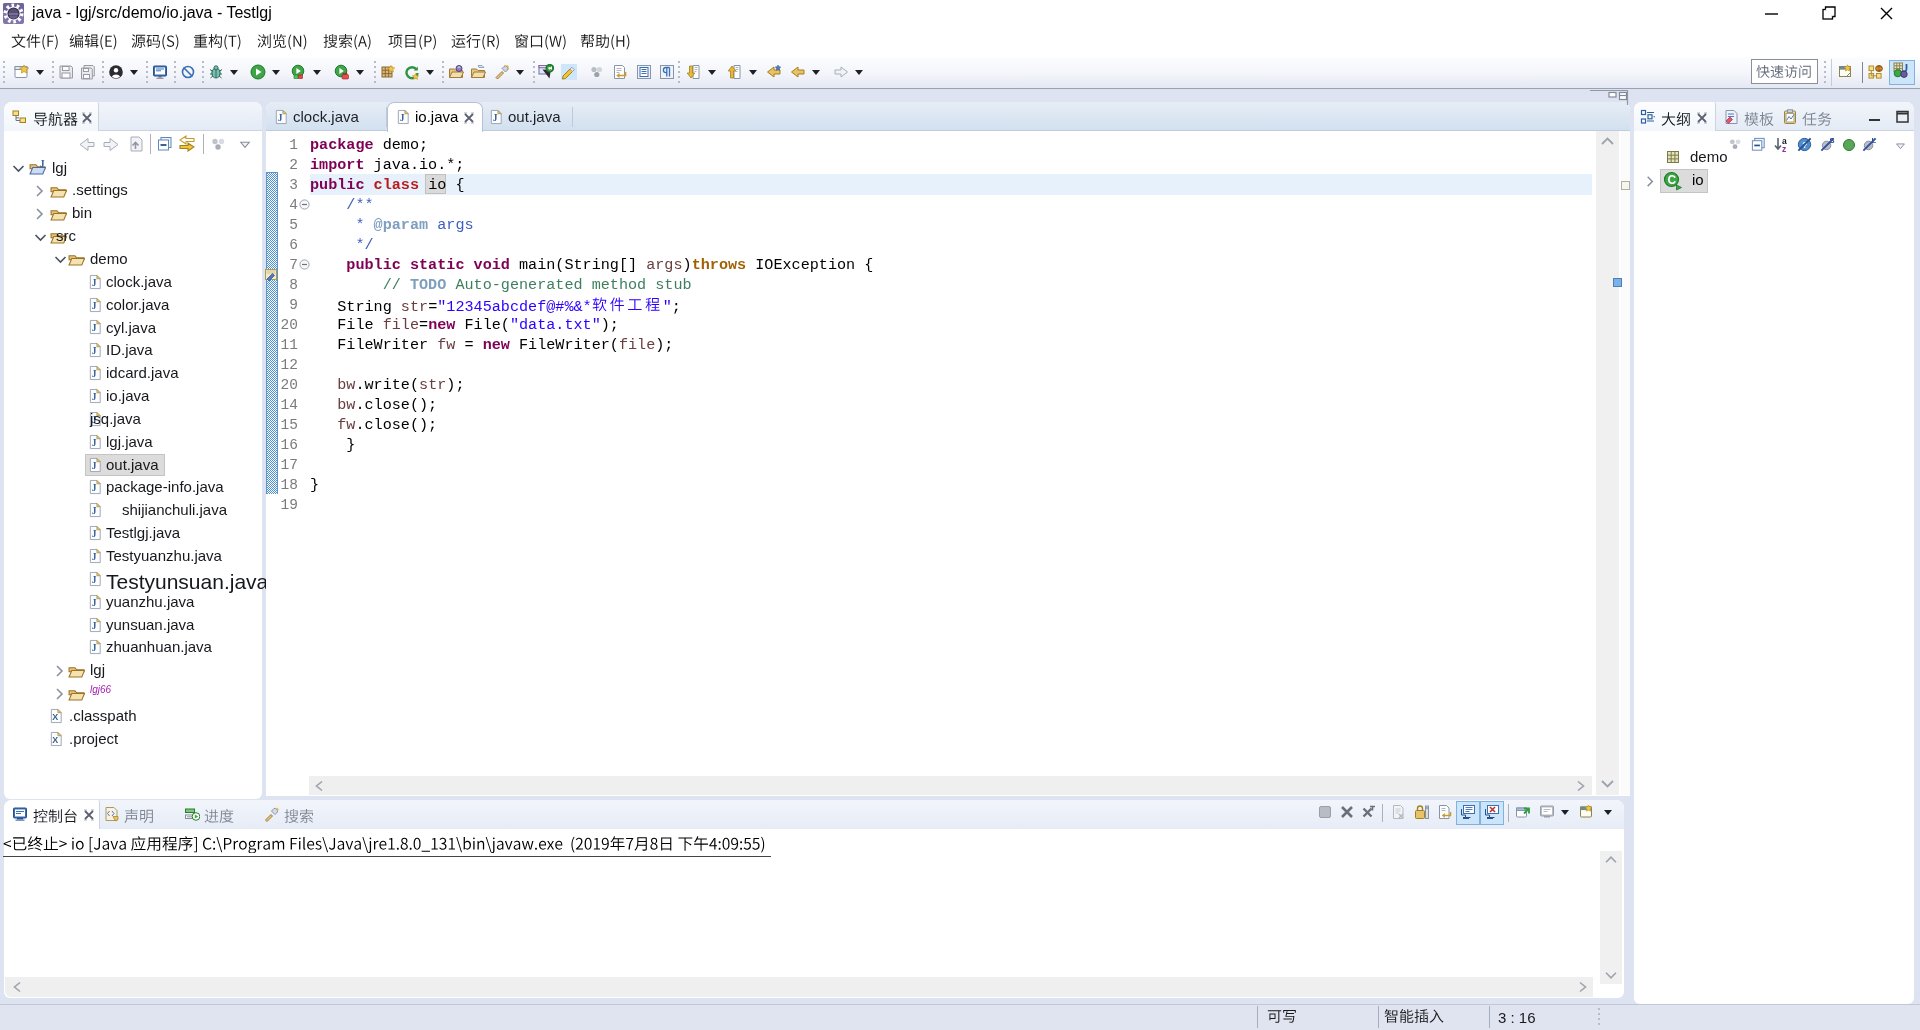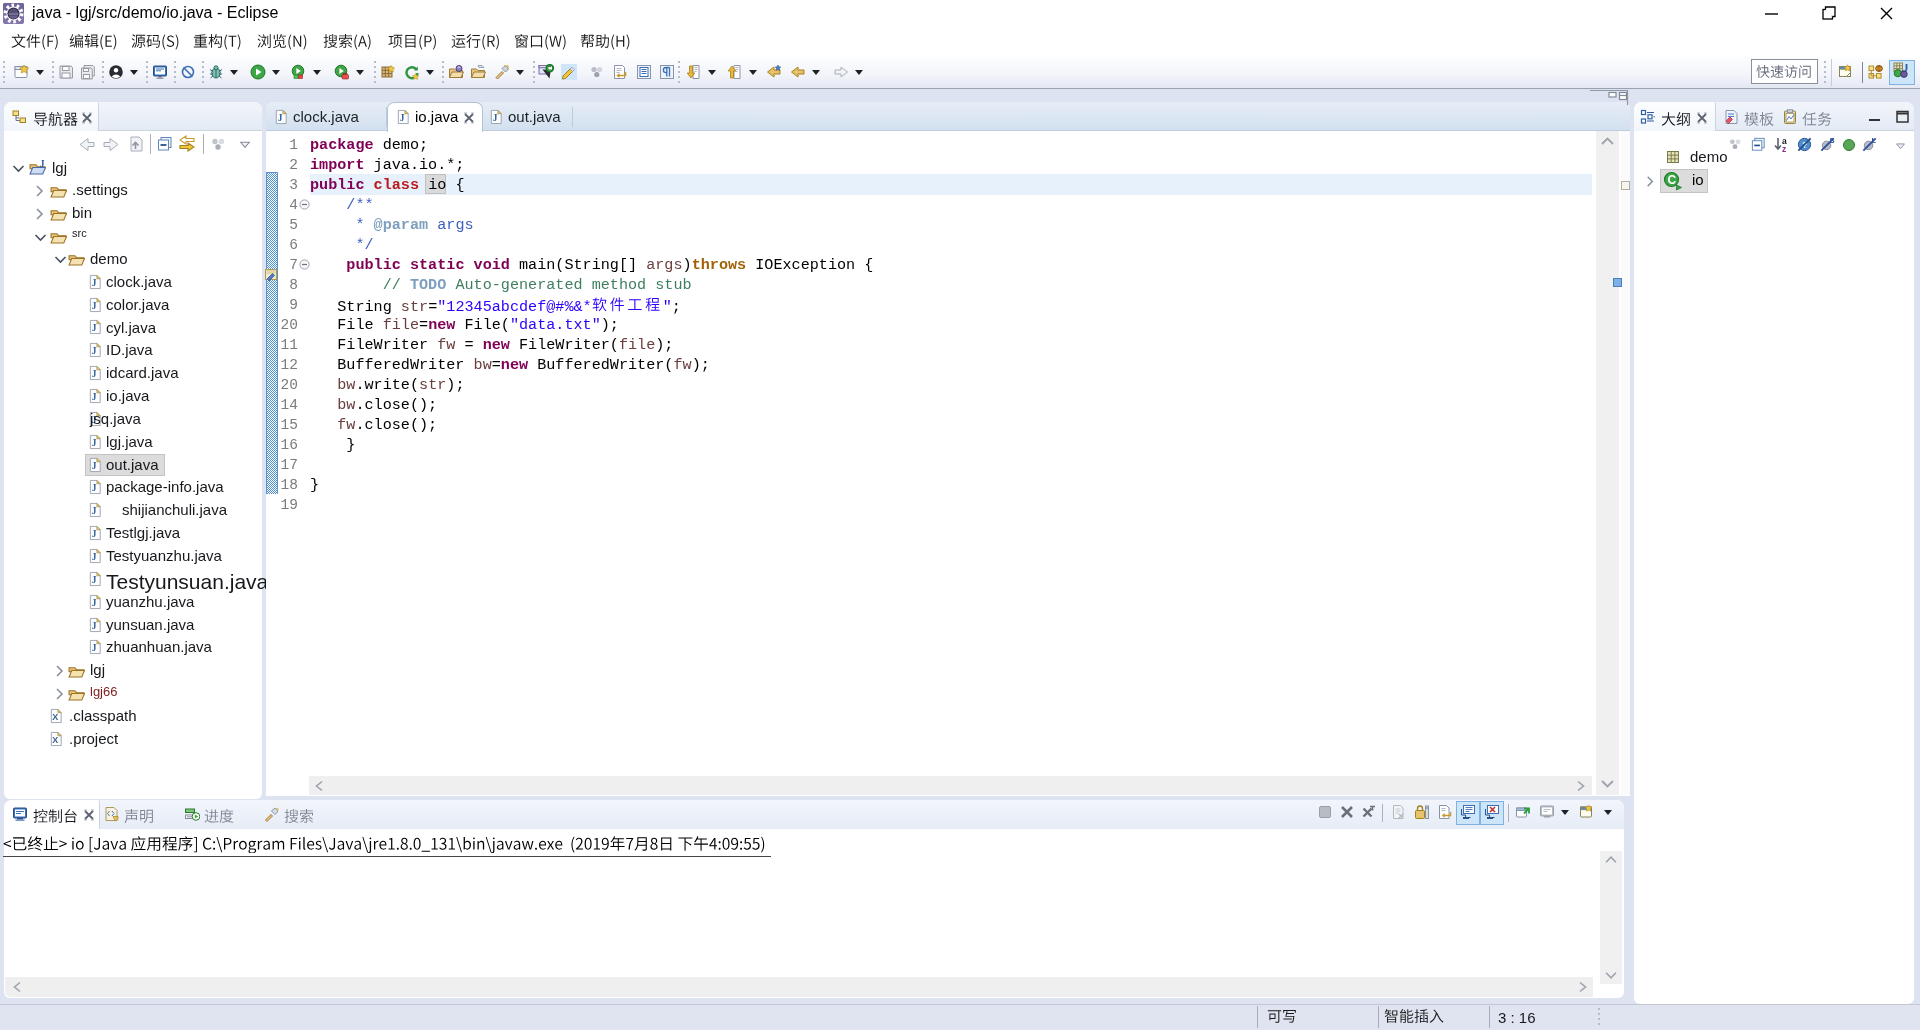--- a/index.html
+++ b/index.html
@@ -17,21 +17,21 @@
 <svg class="abs" style="left:3px;top:3px" width="21" height="21" viewBox="0 0 21 21">
 <rect x="0" y="0" width="21" height="21" rx="2" fill="#8275a8"></rect>
 <rect x="0" y="0" width="21" height="10" rx="2" fill="#70639a"></rect>
 <circle cx="10.5" cy="10.5" r="8.2" fill="none" stroke="#fdfdfd" stroke-width="3.6" stroke-dasharray="2.6 2.6"></circle>
 <circle cx="10.5" cy="10.5" r="6.9" fill="#fdfdfd"></circle>
 <circle cx="10.5" cy="10.5" r="6.1" fill="#332e47"></circle>
 <circle cx="10.5" cy="10.5" r="4.9" fill="#554e75"></circle>
 <path d="M5.7 10.2 h9.6 v1.6 h-9.6z" fill="#8a82ab" opacity=".8"></path>
 <path d="M6.2 13.2 a5 5 0 0 0 8.6 0z" fill="#6a6292"></path>
 </svg>
-<div class="abs" style="left:32px;top:4px;font-size:16px;color:#000;">java - lgj/src/demo/io.java - Eclipse</div>
+<div class="abs" style="left:32px;top:4px;font-size:16px;color:#000;">java - lgj/src/demo/io.java - Testlgj</div>
 <svg class="abs" style="left:1755px;top:0" width="160" height="28" viewBox="0 0 160 28">
 <path d="M10 14 h13" stroke="#000" stroke-width="1.4" fill="none"></path>
 <rect x="68" y="9.5" width="9.5" height="9.5" fill="none" stroke="#000" stroke-width="1.3"></rect>
 <path d="M70.5 9.5 v-2.5 h9.5 v9.5 h-2.5" fill="#fff" stroke="#000" stroke-width="1.3"></path>
 <path d="M126 8 l11 11 m0 -11 l-11 11" stroke="#000" stroke-width="1.4" fill="none"></path>
 </svg>
 <div class="abs" style="left:0;top:28px;width:1920px;height:29px;background:#fff;"></div>
 <svg class="abs " style="left:11px;top:32.3px;" width="48" height="18" viewBox="0 -14.7 48 18.0">
       <path fill="#1a1a1a" d="M6.38 -12.34C6.84 -11.61 7.33 -10.61 7.53 -9.99L8.62 -10.35C8.40 -10.96 7.88 -11.96 7.41 -12.66ZM0.77 -9.90V-8.92H3.10C3.99 -6.63 5.21 -4.62 6.78 -3.00C5.13 -1.57 3.07 -0.54 0.57 0.20C0.78 0.42 1.09 0.90 1.20 1.14C3.73 0.32 5.82 -0.78 7.53 -2.28C9.24 -0.75 11.31 0.39 13.79 1.08C13.95 0.79 14.25 0.38 14.47 0.15C12.06 -0.46 9.99 -1.56 8.31 -3.00C9.84 -4.58 11.03 -6.51 11.92 -8.92H14.29V-9.90ZM7.54 -3.71C6.08 -5.17 4.95 -6.93 4.14 -8.92H10.77C9.99 -6.83 8.92 -5.10 7.54 -3.71Z M19.75 -5.05V-4.06H24.11V1.17H25.11V-4.06H29.25V-5.05H25.11V-8.49H28.60V-9.48H25.11V-12.39H24.11V-9.48H21.96C22.16 -10.17 22.34 -10.90 22.48 -11.64L21.51 -11.83C21.16 -9.86 20.54 -7.92 19.66 -6.64C19.91 -6.54 20.32 -6.29 20.52 -6.15C20.94 -6.79 21.31 -7.59 21.63 -8.49H24.11V-5.05ZM19.08 -12.53C18.27 -10.23 16.93 -7.95 15.51 -6.48C15.71 -6.24 16.00 -5.73 16.09 -5.49C16.61 -6.04 17.10 -6.67 17.57 -7.38V1.14H18.52V-8.94C19.11 -9.99 19.62 -11.12 20.04 -12.22Z M33.60 2.92 34.35 2.58C33.06 0.46 32.41 -2.08 32.41 -4.65C32.41 -7.21 33.06 -9.75 34.35 -11.88L33.60 -12.24C32.22 -9.99 31.39 -7.57 31.39 -4.65C31.39 -1.69 32.22 0.70 33.60 2.92Z M36.50 0.00H37.74V-5.01H41.97V-6.06H37.74V-9.93H42.73V-10.98H36.50Z M44.52 2.92C45.90 0.70 46.73 -1.69 46.73 -4.65C46.73 -7.57 45.90 -9.99 44.52 -12.24L43.77 -11.88C45.06 -9.75 45.70 -7.21 45.70 -4.65C45.70 -2.08 45.06 0.46 43.77 2.58Z"></path>
     </svg>
@@ -318,21 +318,21 @@
       <path d="M1 13.2 L3.5 7 h12 L13 13.2z" fill="#f4e2b0" stroke="#9c7427"></path>
     </svg>
 <div class="abs" style="left:72px;top:204.2px;font-size:15px;color:#16181c;">bin</div>
 <svg class="abs" style="left:32px;top:228.55px" width="15" height="15" viewBox="0 0 15 15">
       <path d="M3.5 6 l5 5 5-5" fill="none" stroke="#4a5160" stroke-width="1.6"></path>
     </svg>
 <svg class="abs" style="left:50px;top:228.55px" width="17" height="17" viewBox="0 0 16 16">
       <path d="M1 4.5 h5.5 l1.5 1.8 h7 v2 H1z" fill="#e8c077" stroke="#9c7427"></path>
       <path d="M1 13.2 L3.5 7 h12 L13 13.2z" fill="#f4e2b0" stroke="#9c7427"></path>
     </svg>
-<div class="abs" style="left:72px;top:227.1px;font-size:11px;color:#16181c;">src</div>
+<div class="abs" style="left:56px;top:227.1px;font-size:15px;color:#16181c;">src</div>
 <svg class="abs" style="left:52px;top:251.39999999999998px" width="15" height="15" viewBox="0 0 15 15">
       <path d="M3.5 6 l5 5 5-5" fill="none" stroke="#4a5160" stroke-width="1.6"></path>
     </svg>
 <svg class="abs" style="left:68px;top:251.39999999999998px" width="17" height="17" viewBox="0 0 16 16">
       <path d="M1 4.5 h5.5 l1.5 1.8 h7 v2 H1z" fill="#e8c077" stroke="#9c7427"></path>
       <path d="M1 13.2 L3.5 7 h12 L13 13.2z" fill="#f4e2b0" stroke="#9c7427"></path>
     </svg>
 <div class="abs" style="left:90px;top:249.9px;font-size:15px;color:#16181c;">demo</div>
 <svg class="abs" style="left:88px;top:273.75px" width="15" height="16" viewBox="0 0 16 16">
       <path d="M2.5 1 h7 l3.5 3.5 V15 h-10.5z" fill="#fdfdfd" stroke="#9aa2b2"></path>
@@ -445,21 +445,21 @@
       <path d="M1 13.2 L3.5 7 h12 L13 13.2z" fill="#f4e2b0" stroke="#9c7427"></path>
     </svg>
 <div class="abs" style="left:90px;top:661.2px;font-size:15px;color:#16181c;">lgj</div>
 <svg class="abs" style="left:52px;top:685.5500000000001px" width="15" height="15" viewBox="0 0 15 15">
       <path d="M5 3 l5 5 -5 5" fill="none" stroke="#8a919e" stroke-width="1.6"></path>
     </svg>
 <svg class="abs" style="left:68px;top:685.5500000000001px" width="17" height="17" viewBox="0 0 16 16">
       <path d="M1 4.5 h5.5 l1.5 1.8 h7 v2 H1z" fill="#e8c077" stroke="#9c7427"></path>
       <path d="M1 13.2 L3.5 7 h12 L13 13.2z" fill="#f4e2b0" stroke="#9c7427"></path>
     </svg>
-<div class="abs" style="left:90px;top:684.1px;font-size:13px;color:#7f1d1d;">lgj66</div>
+<div class="abs" style="left:90px;top:684.1px;font-size:10px;color:#a21caf;font-style:italic;">lgj66</div>
 <svg class="abs" style="left:49px;top:707.9000000000001px" width="15" height="16" viewBox="0 0 16 16">
       <path d="M2.5 1 h7 l3.5 3.5 V15 h-10.5z" fill="#fdfdfd" stroke="#9aa2b2"></path>
       <path d="M9.5 1 l3.5 3.5 h-3.5z" fill="#e8d49a" stroke="#b09a4f"></path>
       <text x="3.5" y="12" font-size="9.5" font-weight="bold" fill="#35608f" font-family="Liberation Sans">X</text>
     </svg>
 <div class="abs" style="left:69px;top:706.9px;font-size:15px;color:#16181c;">.classpath</div>
 <svg class="abs" style="left:49px;top:730.75px" width="15" height="16" viewBox="0 0 16 16">
       <path d="M2.5 1 h7 l3.5 3.5 V15 h-10.5z" fill="#fdfdfd" stroke="#9aa2b2"></path>
       <path d="M9.5 1 l3.5 3.5 h-3.5z" fill="#e8d49a" stroke="#b09a4f"></path>
       <text x="3.5" y="12" font-size="9.5" font-weight="bold" fill="#35608f" font-family="Liberation Sans">X</text>
@@ -553,21 +553,20 @@
       <div style="position:absolute;left:0;top:195px;height:20px;line-height:20px;white-space:pre;">&nbsp;&nbsp;&nbsp;&nbsp;<span style="color:#3f5fbf">/**</span></div>
       <div style="position:absolute;left:0;top:215px;height:20px;line-height:20px;white-space:pre;">&nbsp;&nbsp;&nbsp;&nbsp; <span style="color:#3f5fbf">* </span><b style="color:#7f9fbf">@param</b><span style="color:#3f5fbf"> args</span></div>
       <div style="position:absolute;left:0;top:235px;height:20px;line-height:20px;white-space:pre;">&nbsp;&nbsp;&nbsp;&nbsp; <span style="color:#3f5fbf">*/</span></div>
       <div style="position:absolute;left:0;top:255px;height:20px;line-height:20px;white-space:pre;">&nbsp;&nbsp;&nbsp;&nbsp;<b style="color:#7f0055">public</b> <b style="color:#7f0055">static</b> <b style="color:#7f0055">void</b> main(String[] <span style="color:#6a3e3e">args</span>)<b style="color:#a16207">throws</b> IOException {</div>
       <div style="position:absolute;left:0;top:275px;height:20px;line-height:20px;white-space:pre;">&nbsp;&nbsp;&nbsp;&nbsp;&nbsp;&nbsp;&nbsp;&nbsp;<span style="color:#3f7f5f">// </span><b style="color:#7f9fbf">TODO</b><span style="color:#3f7f5f"> Auto-generated method stub</span></div>
       <div style="position:absolute;left:0;top:295px;height:20px;line-height:20px;white-space:pre;">&nbsp;&nbsp;&nbsp;String <span style="color:#6a3e3e">str</span>=<span style="color:#2a00ff">"12345abcdef@#%&amp;*<svg style="vertical-align:-3px" width="71" height="19" viewBox="0 -15 71 19">
             <path fill="#2a00ff" d="M8.91 -12.58C8.59 -10.24 8.00 -8.04 6.96 -6.61C7.18 -6.50 7.62 -6.21 7.80 -6.06C8.40 -6.93 8.87 -8.05 9.24 -9.31H13.23C13.02 -8.25 12.75 -7.08 12.53 -6.33L13.33 -6.09C13.68 -7.09 14.05 -8.70 14.35 -10.08L13.68 -10.28L13.57 -10.24H9.48C9.64 -10.95 9.79 -11.68 9.90 -12.43ZM10.02 -7.88V-7.18C10.02 -5.05 9.81 -1.92 6.54 0.51C6.78 0.66 7.12 0.97 7.29 1.19C9.21 -0.28 10.14 -2.01 10.59 -3.65C11.23 -1.50 12.24 0.26 13.77 1.17C13.92 0.91 14.22 0.54 14.45 0.34C12.57 -0.65 11.47 -3.06 10.95 -5.80C10.98 -6.29 10.99 -6.75 10.99 -7.18V-7.88ZM1.44 -5.02C1.56 -5.14 2.01 -5.23 2.59 -5.23H4.21V-2.97L0.61 -2.48L0.84 -1.45L4.21 -1.98V1.11H5.14V-2.13L7.23 -2.48L7.18 -3.40L5.14 -3.10V-5.23H7.09V-6.17H5.14V-8.41H4.21V-6.17H2.44C2.97 -7.23 3.48 -8.49 3.94 -9.81H7.17V-10.77H4.26C4.42 -11.29 4.58 -11.80 4.71 -12.33L3.72 -12.55C3.58 -11.96 3.44 -11.36 3.25 -10.77H0.78V-9.81H2.96C2.53 -8.56 2.10 -7.53 1.92 -7.15C1.62 -6.48 1.38 -6.00 1.11 -5.94C1.23 -5.68 1.38 -5.23 1.44 -5.02Z M22.45 -5.05V-4.06H26.80V1.17H27.81V-4.06H31.95V-5.05H27.81V-8.49H31.30V-9.48H27.81V-12.39H26.80V-9.48H24.66C24.85 -10.17 25.04 -10.90 25.18 -11.64L24.21 -11.83C23.86 -9.86 23.23 -7.92 22.36 -6.64C22.61 -6.54 23.02 -6.29 23.22 -6.15C23.64 -6.79 24.02 -7.59 24.33 -8.49H26.80V-5.05ZM21.78 -12.53C20.97 -10.23 19.63 -7.95 18.21 -6.48C18.40 -6.24 18.70 -5.73 18.79 -5.49C19.30 -6.04 19.80 -6.67 20.27 -7.38V1.14H21.22V-8.94C21.81 -9.99 22.32 -11.12 22.74 -12.22Z M36.20 -1.00V0.00H49.63V-1.00H43.42V-9.82H48.90V-10.86H36.98V-9.82H42.31V-1.00Z M60.99 -11.05H65.68V-8.16H60.99ZM60.04 -11.94V-7.29H66.66V-11.94ZM59.82 -3.09V-2.22H62.80V-0.14H58.80V0.77H67.53V-0.14H63.79V-2.22H66.87V-3.09H63.79V-5.01H67.20V-5.89H59.47V-5.01H62.80V-3.09ZM58.56 -12.34C57.46 -11.85 55.47 -11.41 53.77 -11.13C53.89 -10.90 54.03 -10.57 54.09 -10.35C54.81 -10.46 55.59 -10.59 56.35 -10.75V-8.34H53.85V-7.39H56.22C55.60 -5.62 54.54 -3.61 53.55 -2.53C53.73 -2.31 53.97 -1.91 54.07 -1.62C54.88 -2.58 55.72 -4.14 56.35 -5.73V1.14H57.34V-5.42C57.87 -4.79 58.54 -3.93 58.80 -3.51L59.40 -4.29C59.11 -4.65 57.78 -6.00 57.34 -6.39V-7.39H59.28V-8.34H57.34V-10.98C58.06 -11.16 58.74 -11.36 59.28 -11.58Z"></path>
           </svg>"</span>;</div>
       <div style="position:absolute;left:0;top:315px;height:20px;line-height:20px;white-space:pre;">&nbsp;&nbsp;&nbsp;File <span style="color:#6a3e3e">file</span>=<b style="color:#7f0055">new</b> File(<span style="color:#2a00ff">"data.txt"</span>);</div>
       <div style="position:absolute;left:0;top:335px;height:20px;line-height:20px;white-space:pre;">&nbsp;&nbsp;&nbsp;FileWriter <span style="color:#6a3e3e">fw</span> = <b style="color:#7f0055">new</b> FileWriter(<span style="color:#6a3e3e">file</span>);</div>
-      <div style="position:absolute;left:0;top:355px;height:20px;line-height:20px;white-space:pre;">&nbsp;&nbsp;&nbsp;BufferedWriter <span style="color:#6a3e3e">bw</span>=<b style="color:#7f0055">new</b> BufferedWriter(<span style="color:#6a3e3e">fw</span>);</div>
       <div style="position:absolute;left:0;top:375px;height:20px;line-height:20px;white-space:pre;">&nbsp;&nbsp;&nbsp;<span style="color:#6a3e3e">bw</span>.write(<span style="color:#6a3e3e">str</span>);</div>
       <div style="position:absolute;left:0;top:395px;height:20px;line-height:20px;white-space:pre;">&nbsp;&nbsp;&nbsp;<span style="color:#6a3e3e">bw</span>.close();</div>
       <div style="position:absolute;left:0;top:415px;height:20px;line-height:20px;white-space:pre;">&nbsp;&nbsp;&nbsp;<span style="color:#6a3e3e">fw</span>.close();</div>
       <div style="position:absolute;left:0;top:435px;height:20px;line-height:20px;white-space:pre;">&nbsp;&nbsp;&nbsp;&nbsp;}</div>
       <div style="position:absolute;left:0;top:455px;height:20px;line-height:20px;white-space:pre;"></div>
       <div style="position:absolute;left:0;top:475px;height:20px;line-height:20px;white-space:pre;">}</div>
       <div style="position:absolute;left:0;top:495px;height:20px;line-height:20px;white-space:pre;"></div>
     </div>
 <div class="abs" style="left:1596px;top:131px;width:23px;height:664px;background:#f0f0f0;"></div>
 <svg class="abs" style="left:1600px;top:136px" width="15" height="10" viewBox="0 0 15 10">

